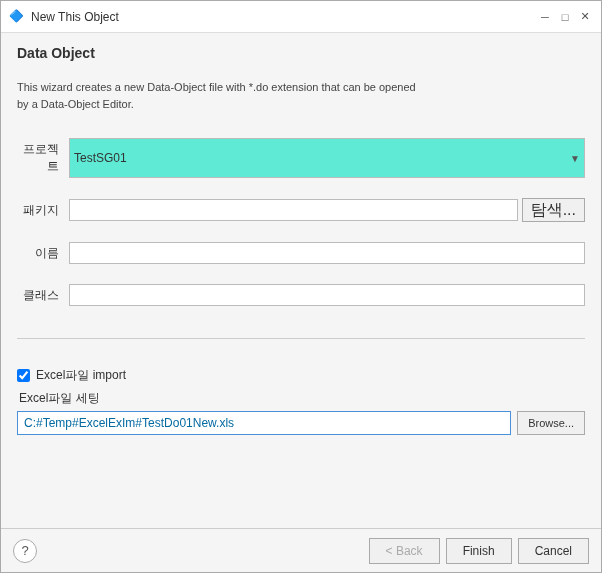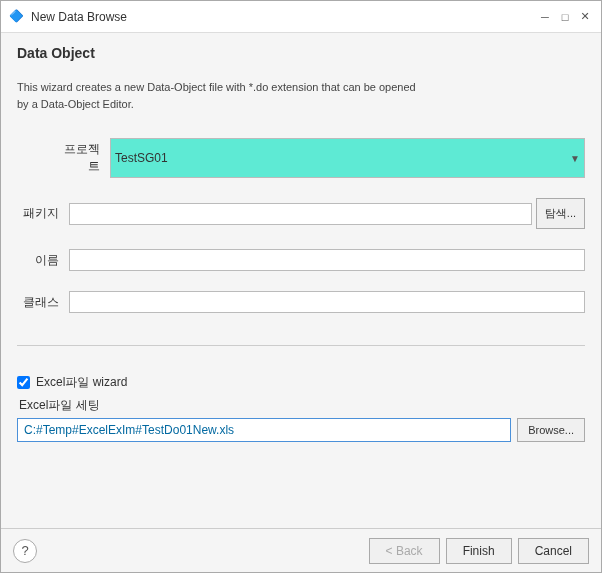--- a/index.html
+++ b/index.html
@@ -94,33 +94,32 @@
       flex: 1;
       height: 22px;
       border: 1px solid #bbb;
       background: #fff;
       padding: 2px 4px;
       font-size: 12px;
       color: #333;
     }
     .browse-btn {
       margin-left: 4px;
-      height: 31px;
+      height: 24px;
       padding: 0 8px;
-      font-size: 11px;
+      font-size: 16px;
       background: #f0f0f0;
       border: 1px solid #aaa;
       cursor: pointer;
       color: #333;
     }
     .project-row {
       display: flex;
       align-items: center;
       margin-bottom: 8px;
-      margin-left: 41px;
     }
     .project-label {
       width: 52px;
       font-size: 12px;
       color: #333;
       text-align: right;
       padding-right: 10px;
       flex-shrink: 0;
     }
     .project-select {
@@ -234,21 +233,21 @@
       color: #aaa;
     }
   </style>
 </head>
 <body>
 
 <div class="window">
 
   <div class="title-bar">
     <span class="title-bar-icon">🔷</span>
-    <span class="title-bar-title">New Data Browse</span>
+    <span class="title-bar-title">New This Object</span>
     <div class="title-bar-controls">
       <button class="title-bar-btn">─</button>
       <button class="title-bar-btn">□</button>
       <button class="title-bar-btn">✕</button>
     </div>
   </div>
 
   <div class="content">
     <div class="section-title">Data Object</div>
     <div class="description">
@@ -278,21 +277,21 @@
     <div class="form-row">
       <span class="form-label">클래스</span>
       <input class="form-input" type="text" value="" style="">
     </div>
 
     <hr class="separator">
 
     <div class="excel-section">
       <div class="checkbox-row">
         <input type="checkbox" class="checkbox-input" id="excelCheckbox" checked="" style="">
-        <label class="checkbox-label" for="excelCheckbox">Excel파일 wizard</label>
+        <label class="checkbox-label" for="excelCheckbox">Excel파일 import</label>
       </div>
       <div class="excel-settings-label">Excel파일 세팅</div>
       <div class="excel-file-row">
         <input type="text" class="excel-file-input" value="C:#Temp#ExcelExIm#TestDo01New.xls" style="">
         <button class="excel-browse-btn">Browse...</button>
       </div>
     </div>
   </div>
 
   <div class="footer">

